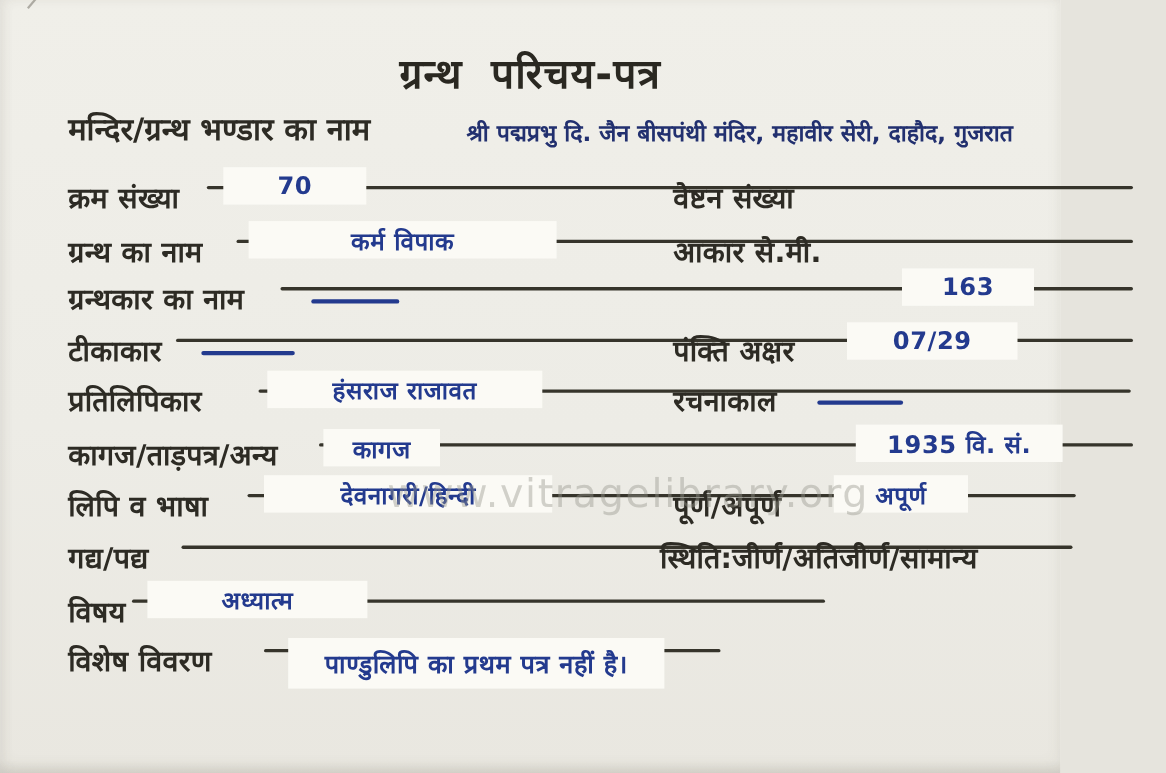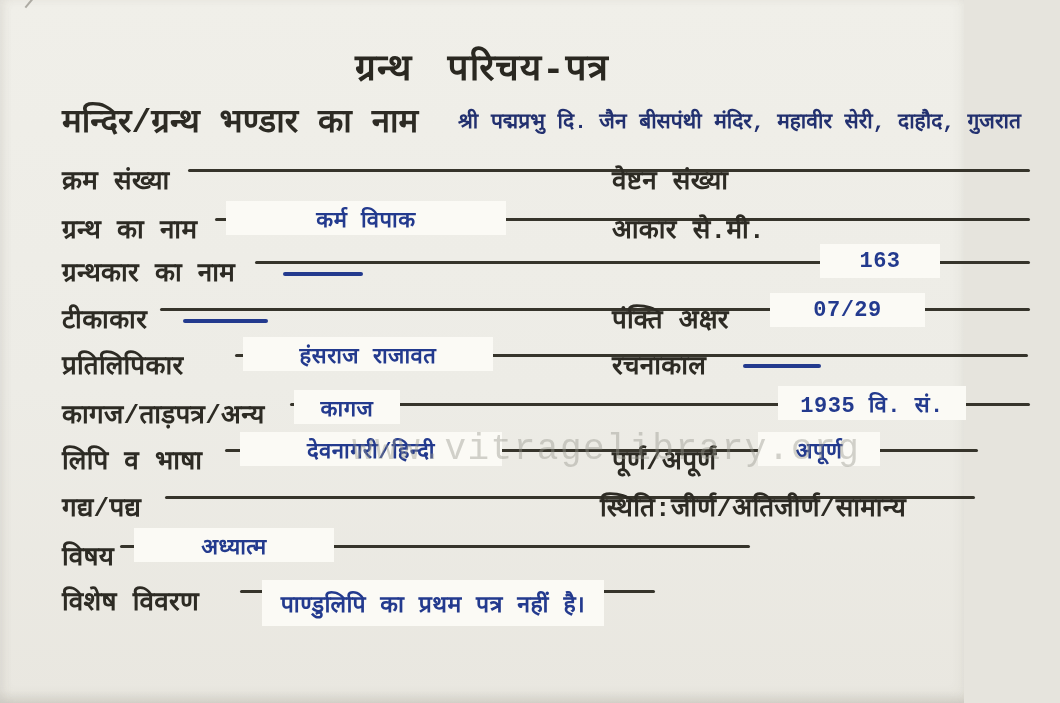--- a/index.html
+++ b/index.html
@@ -5,34 +5,33 @@
   html,body{margin:0;padding:0;}
   body{
     width:1060px;height:703px;overflow:hidden;
     background:#e6e4dd;
     font-family:"DejaVu Sans","Liberation Sans",sans-serif;
   }
   #paper{
     position:relative;width:964px;height:703px;
     background:linear-gradient(180deg,#f0efe9 0%,#edece6 55%,#e9e7e0 100%);
     box-shadow:inset 0 -6px 14px rgba(90,85,70,0.08), inset 4px 0 10px rgba(90,85,70,0.05);
-    font-family:Liberation Mono, monospace;
   }
   .title{
     position:absolute;left:0;right:0;top:40px;text-align:center;
     font-size:37px;font-weight:bold;color:#2a2821;
     letter-spacing:1px;word-spacing:12px;
   }
   .hdr-label{
     position:absolute;left:62px;top:97px;
-    font-size:33px;font-weight:bold;color:#2d2b24;white-space:nowrap;
+    font-size:28px;font-weight:bold;color:#2d2b24;white-space:nowrap;
   }
   .hdr-value{
     position:absolute;left:424px;top:106px;
-    font-size:21px;font-weight:bold;color:#22306f;white-space:nowrap;margin-left:34px;
+    font-size:21px;font-weight:bold;color:#22306f;white-space:nowrap;
   }
   .rule{position:absolute;height:3px;background:#36342b;z-index:1;border-radius:2px;}
   .plabel{
     position:absolute;z-index:2;white-space:nowrap;
     font-size:26px;font-weight:bold;color:#2d2b24;letter-spacing:0.3px;
   }
   .patch{
     position:absolute;z-index:3;height:34px;background:#fbfaf5;
     display:flex;align-items:center;justify-content:center;
   }
@@ -58,20 +57,23 @@
   <div class="pen-mark"></div>
   <div class="bottom-smudge"></div>
 
   <div class="title">ग्रन्थ परिचय-पत्र</div>
 
   <div class="hdr-label">मन्दिर/ग्रन्थ भण्डार का नाम</div>
   <div class="hdr-value">श्री पद्मप्रभु दि. जैन बीसपंथी मंदिर, महावीर सेरी, दाहौद, गुजरात</div>
 
   <div class="rule" style="left:188px;top:169px;width:842px"></div>
   <div class="plabel" style="left:62px;top:161px">क्रम संख्या</div>
+  <div class="patch" style="left:203px;top:152px;width:130px">
+    <span class="bval">70</span>
+  </div>
   <div class="plabel" style="left:612px;top:161px">वेष्टन संख्या</div>
 
   <div class="rule" style="left:215px;top:218px;width:815px"></div>
   <div class="plabel" style="left:62px;top:210px">ग्रन्थ का नाम</div>
   <div class="patch" style="left:226px;top:201px;width:280px">
     <span class="bval">कर्म विपाक</span>
   </div>
   <div class="plabel" style="left:612px;top:210px">आकार से.मी.</div>
 
   <div class="rule" style="left:255px;top:261px;width:775px"></div>

